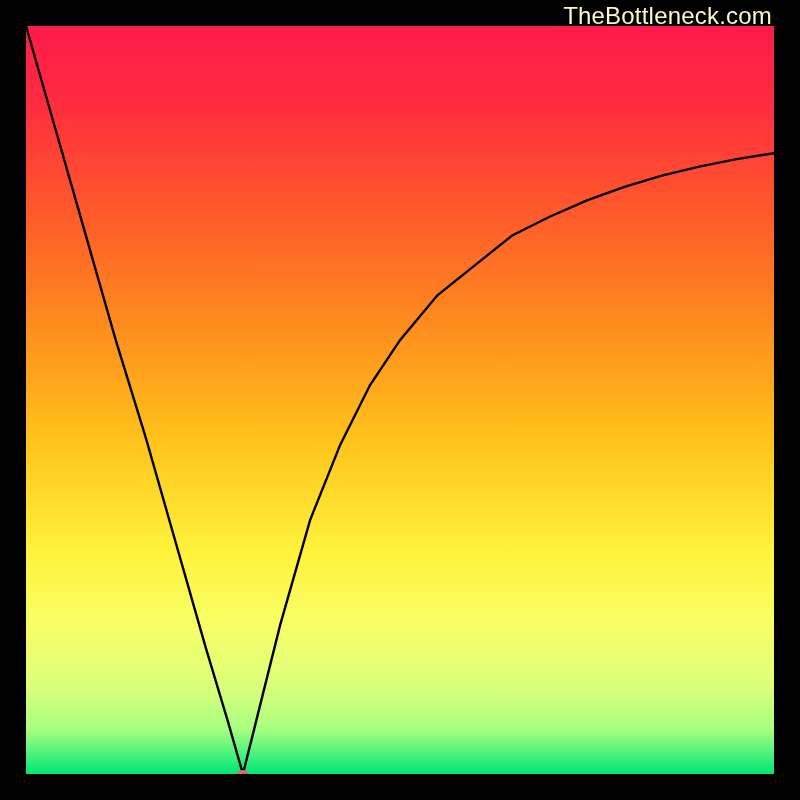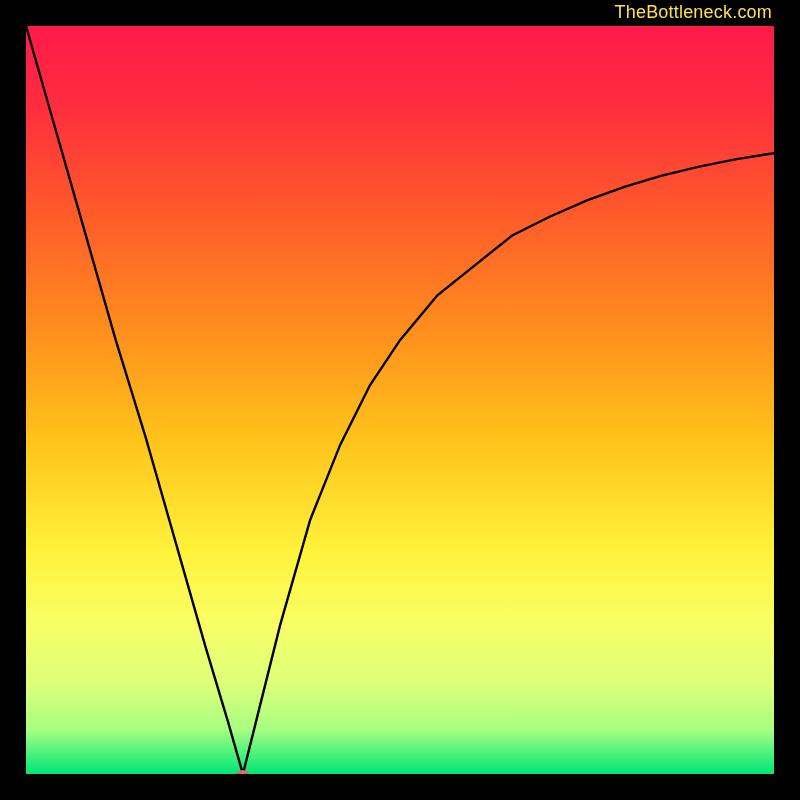--- a/index.html
+++ b/index.html
@@ -15,22 +15,22 @@
     position: absolute;
     top: 0; left: 0;
     width: 800px;
     height: 800px;
     background: #000;
   }
   .watermark {
     position: absolute;
     top: 2px;
     right: 28px;
-    color: #fde047;
-    font-size: 18px;
+    color: #fef9c3;
+    font-size: 24px;
     font-weight: 400;
     letter-spacing: 0.2px;
   }
   .plot {
     position: absolute;
     top: 26px;
     left: 26px;
     width: 748px;
     height: 748px;
   }

